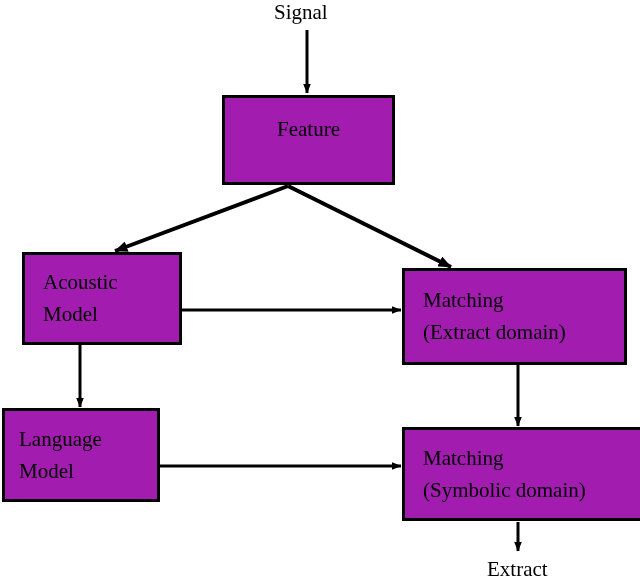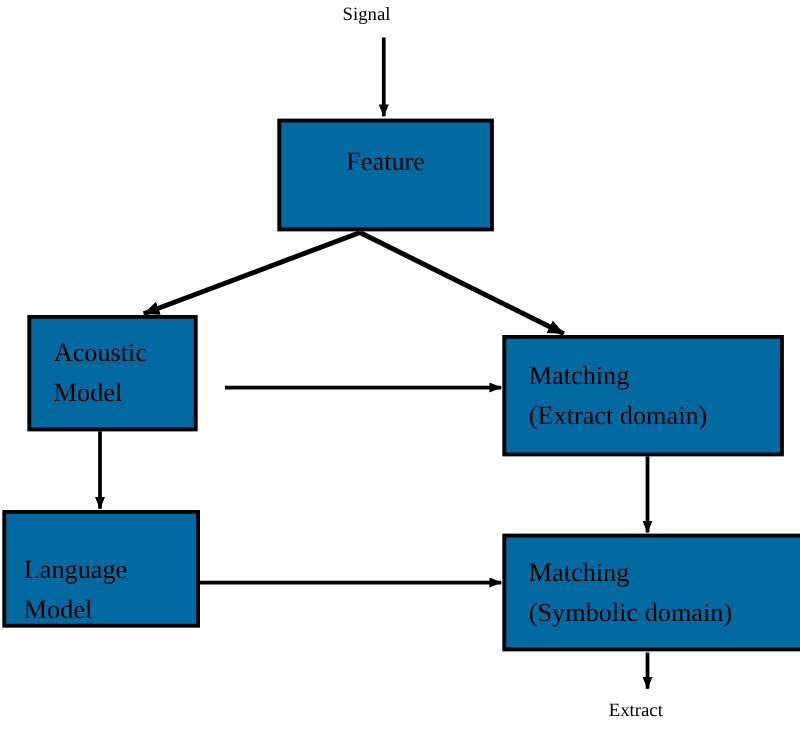--- a/index.html
+++ b/index.html
@@ -19,21 +19,21 @@
     position: absolute;
     left: 0;
     top: 0;
     width: 640px;
     height: 583px;
     overflow: visible;
   }
   .node {
     position: absolute;
     box-sizing: border-box;
-    background: #0369a1;
+    background: #a21caf;
     border: 3px solid #000000;
     z-index: 2;
     padding-left: 48px;
   }
   .node .node-text {
     position: absolute;
     left: 0;
     right: 0;
     font-size: 21px;
     line-height: 30px;
@@ -41,39 +41,39 @@
     white-space: nowrap;
   }
   .node-center .node-text {
     text-align: center;
   }
   .node-left .node-text {
     text-align: left;
   }
   .free-label {
     position: absolute;
-    font-size: 15px;
+    font-size: 21px;
     line-height: 24px;
     color: #000000;
     white-space: nowrap;
     z-index: 3;
   }
 
   
   #node-feature-extract { left: 222px; top: 95px;  width: 173px; height: 90px; }
   #node-feature-extract .node-text { top: 16px; }
 
-  #node-acoustic-model  { left: 22px;  top: 252px; width: 136px; height: 93px; }
+  #node-acoustic-model  { left: 22px;  top: 252px; width: 160px; height: 93px; }
   #node-acoustic-model .node-text { top: 12px; padding-left: 18px; }
 
   #node-matching-acoustic { left: 402px; top: 268px; width: 225px; height: 97px; }
   #node-matching-acoustic .node-text { top: 14px; padding-left: 18px; }
 
   #node-language-model  { left: 2px;   top: 408px; width: 158px; height: 94px; }
-  #node-language-model .node-text { top: 13px; padding-left: 14px; margin-top: 16px; }
+  #node-language-model .node-text { top: 13px; padding-left: 14px; }
 
   #node-matching-symbolic { left: 402px; top: 427px; width: 245px; height: 94px; }
   #node-matching-symbolic .node-text { top: 13px; padding-left: 18px; }
 
   
   #label-signal { left: 274px; top: 0px; }
   #label-output { left: 487px; top: 557px; }
 </style>
 </head>
 <body>

